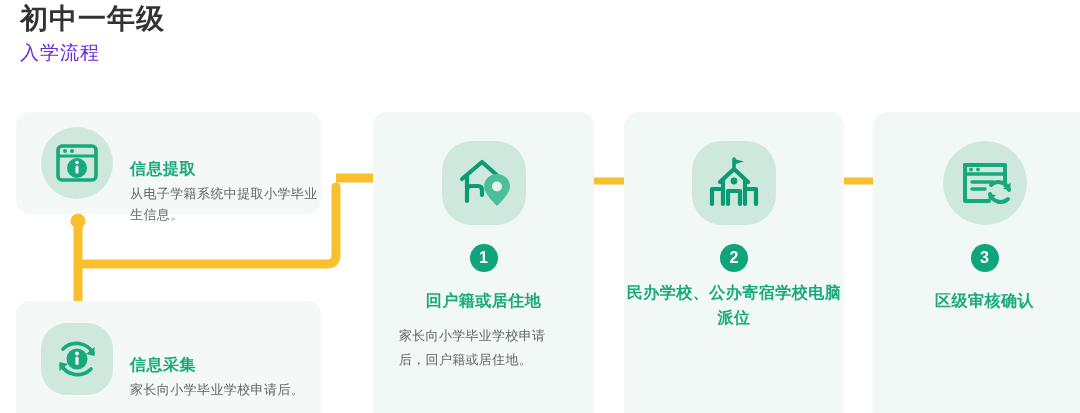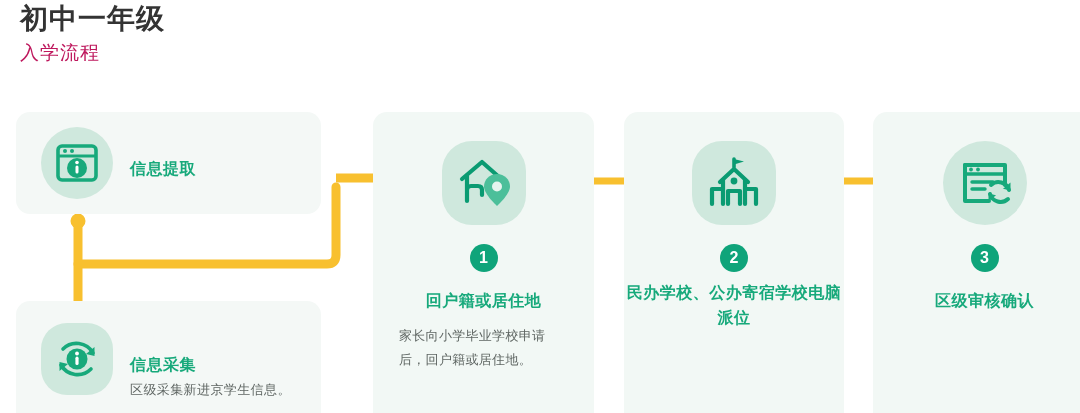--- a/index.html
+++ b/index.html
@@ -13,21 +13,21 @@
   #stage{position:absolute;left:16px;top:0;width:1080px;height:413px;}
 
   
   .page-title{
     position:absolute;left:4px;top:2px;
     font-size:28px;font-weight:bold;color:#333333;
     letter-spacing:1px;line-height:34px;
   }
   .page-subtitle{
     position:absolute;left:4px;top:40px;
-    font-size:19px;color:#be185d;line-height:26px;letter-spacing:1px;
+    font-size:19px;color:#6d28d9;line-height:26px;letter-spacing:1px;
   }
 
   
   .side-card{
     position:absolute;
     background:#f4f8f6;
     border-radius:14px;
   }
   #side-card-0{left:0px;top:112px;width:305px;height:102px;}
   #side-card-1{left:0px;top:301px;width:305px;height:112px;border-radius:14px 14px 0 0;}
@@ -126,39 +126,40 @@
         <path d="M17 29 H55" stroke="#17a97b" stroke-width="3.2"></path>
         <circle cx="24" cy="24" r="2" fill="#17a97b"></circle>
         <circle cx="31" cy="24" r="2" fill="#17a97b"></circle>
         <circle cx="36" cy="41" r="10" fill="#17a97b"></circle>
         <circle cx="36" cy="35.5" r="1.8" fill="#ffffff"></circle>
         <rect x="34.5" y="38.6" width="3" height="8" rx="1.5" fill="#ffffff"></rect>
       </svg>
     </div>
     <div class="side-text" id="side-text-0">
       <div class="side-title">信息提取</div>
+      <div class="side-desc">从电子学籍系统中提取小学毕业生信息。</div>
     </div>
   </div>
 
   <div class="side-card" id="side-card-1">
     <div class="side-icon" id="side-icon-1">
       <svg width="72" height="72" viewBox="0 0 72 72" xmlns="http://www.w3.org/2000/svg">
         <rect x="0" y="0" width="72" height="72" rx="26" fill="#cfe8dd"></rect>
         <path d="M52 30 A19 19 0 0 0 22 26" fill="none" stroke="#17a97b" stroke-width="3.6" stroke-linecap="round"></path>
         <path d="M20 42 A19 19 0 0 0 50 46" fill="none" stroke="#17a97b" stroke-width="3.6" stroke-linecap="round"></path>
         <path d="M53.5 24 L53.5 33 L45 31 Z" fill="#17a97b"></path>
         <path d="M18.5 48 L18.5 39 L27 41 Z" fill="#17a97b"></path>
         <circle cx="36" cy="36" r="10.5" fill="#17a97b"></circle>
         <circle cx="36" cy="30.5" r="1.9" fill="#ffffff"></circle>
         <rect x="34.4" y="33.6" width="3.2" height="8.4" rx="1.6" fill="#ffffff"></rect>
       </svg>
     </div>
     <div class="side-text" id="side-text-1">
       <div class="side-title">信息采集</div>
-      <div class="side-desc">区级采集新进京学生信息。</div>
+      <div class="side-desc">家长向小学毕业学校申请后。</div>
     </div>
   </div>
 
   <div class="step-panel" id="step-panel-0">
     <div class="step-icon">
       <svg width="84" height="84" viewBox="0 0 84 84" xmlns="http://www.w3.org/2000/svg">
         <rect x="0" y="0" width="84" height="84" rx="30" fill="#cfe8dd"></rect>
         <path d="M20 38 L40 21 L57 36" fill="none" stroke="#0a9b72" stroke-width="4.2" stroke-linecap="round" stroke-linejoin="round"></path>
         <path d="M25 35 L25 60 L25 60 L25 49 Q25 45 29 45 L36 45 Q40 45 40 49 L40 54" fill="none" stroke="#0a9b72" stroke-width="4.2" stroke-linecap="round" stroke-linejoin="round"></path>
         <path d="M55 33 C62.5 33 68 38.6 68 45.6 C68 53.5 55 65 55 65 C55 65 42 53.5 42 45.6 C42 38.6 47.5 33 55 33 Z" fill="#4cbf9a"></path>

